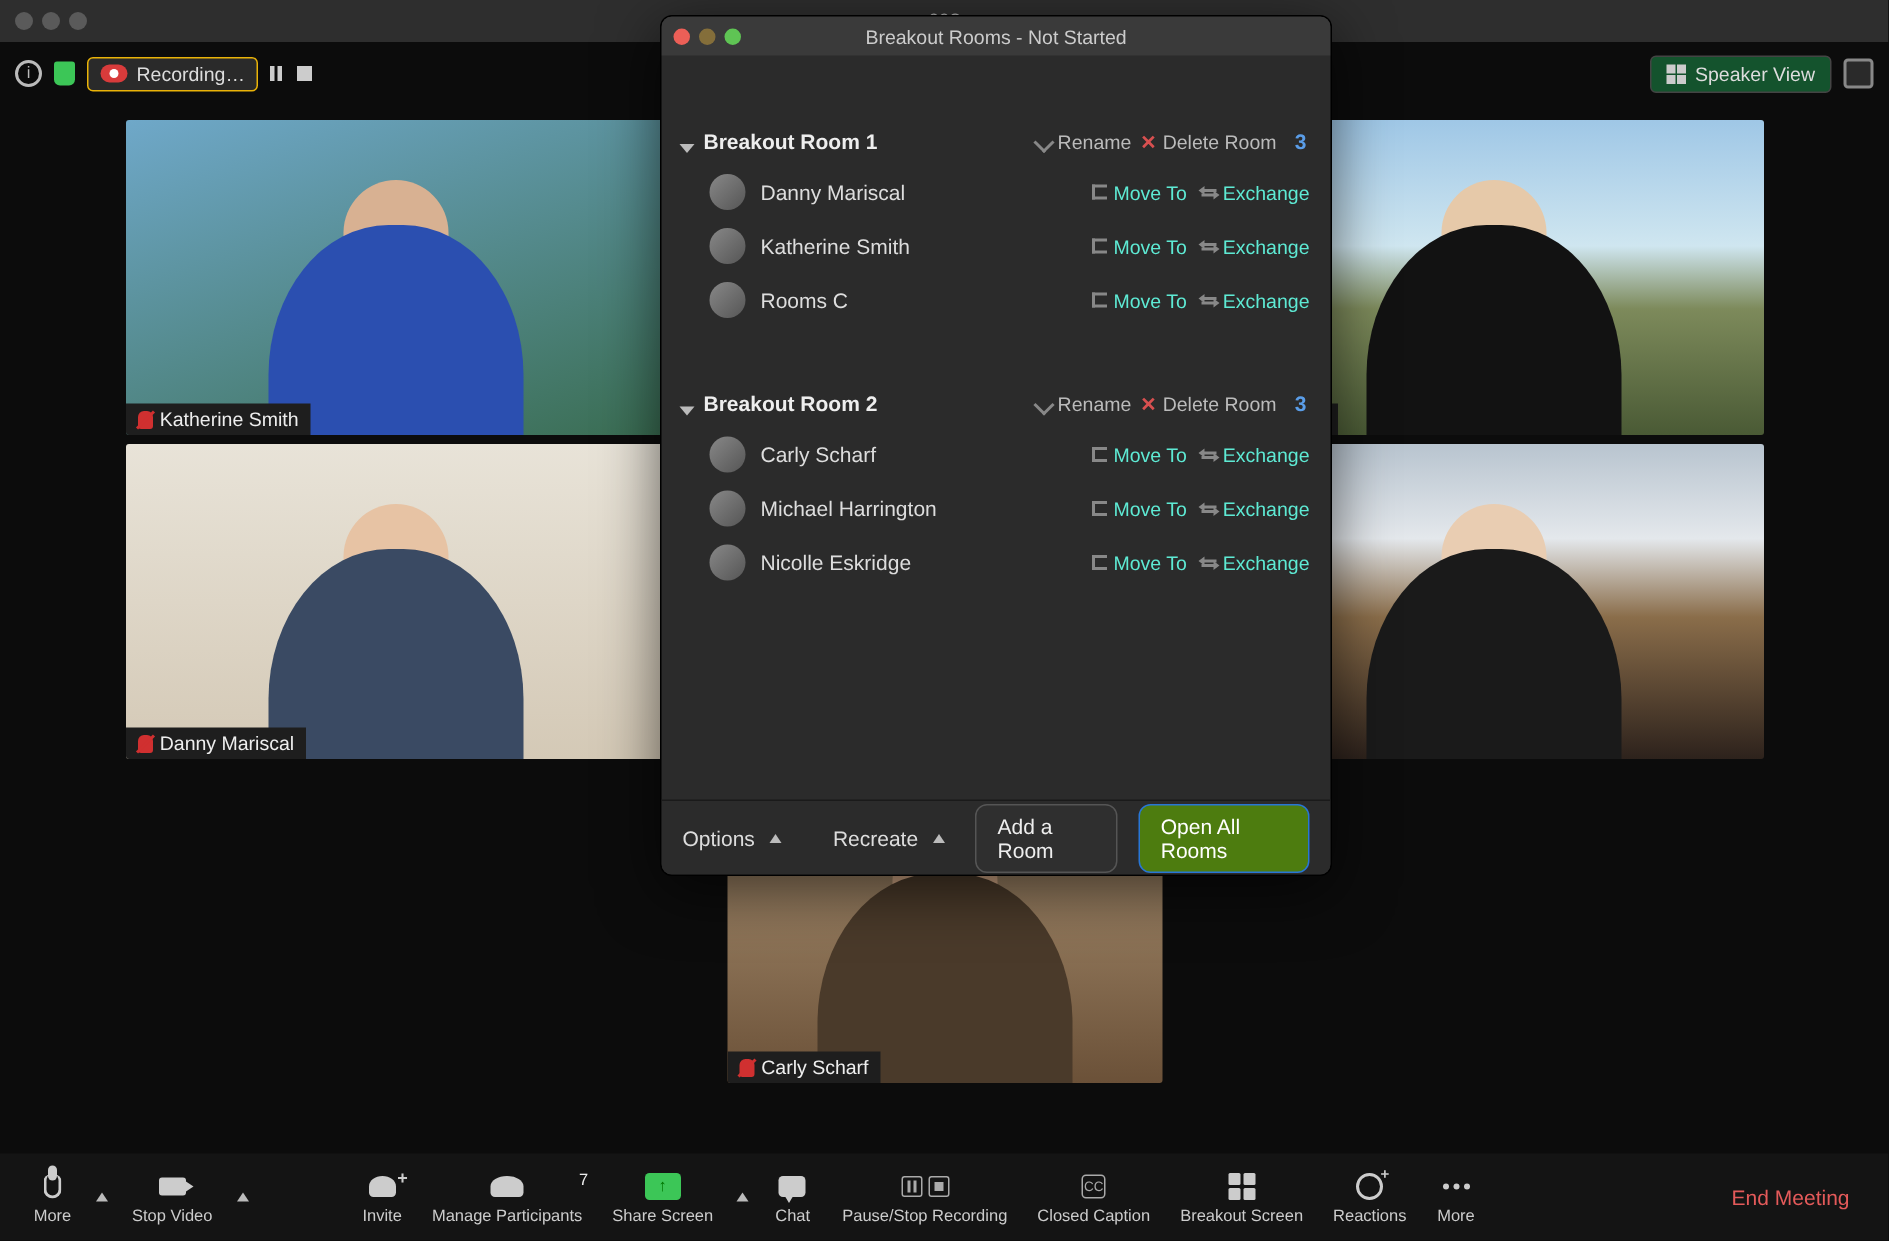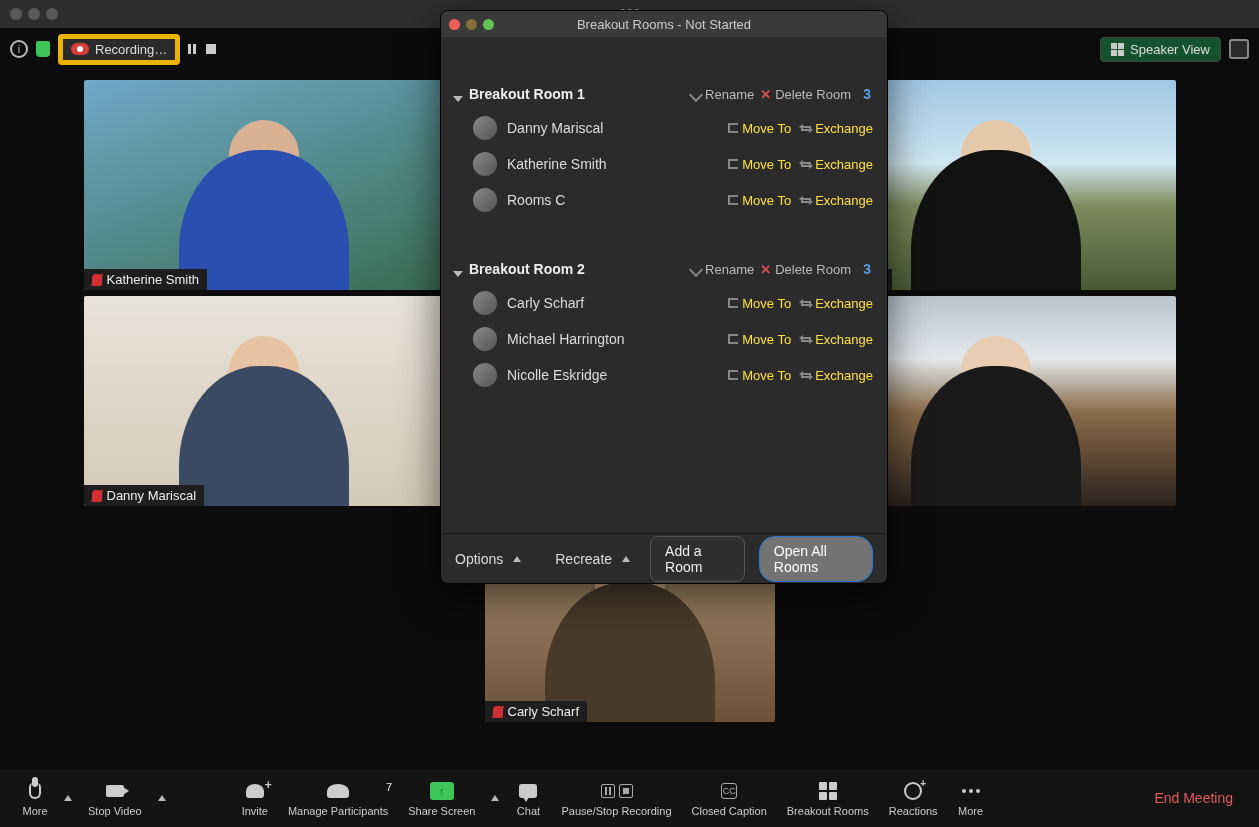--- a/index.html
+++ b/index.html
@@ -13,21 +13,21 @@
   .meeting-id { position: absolute; left: 50%; transform: translateX(-50%);
     color: #aaa; font-size: 13px; top: 6px; }
 
   
   .topbar { position: absolute; top: 34px; left: 10px; right: 10px; height: 30px;
     display: flex; align-items: center; font-size: 13px; color: #ddd; }
   .topbar .left { display: flex; align-items: center; gap: 8px; }
   .info-icon { width: 18px; height: 18px; border: 2px solid #bbb; border-radius: 50%;
     display: inline-flex; align-items: center; justify-content: center; font-size: 11px; color: #bbb; }
   .shield-icon { width: 14px; height: 16px; background: #3cc657; border-radius: 2px 2px 4px 4px; }
-  .rec-chip { background: #2a2a2a; border: 5px solid #eab308; border-radius: 4px;
+  .rec-chip { background: #2a2a2a; border: 1px solid #eab308; border-radius: 4px;
     display: flex; align-items: center; gap: 6px; padding: 3px 8px; }
   .rec-cloud { width: 18px; height: 12px; background: #d83b3b; border-radius: 8px; position: relative; }
   .rec-cloud::before { content: ""; position: absolute; width: 6px; height: 6px; background:#fff;
     border-radius:50%; left:6px; top:3px; }
   .rec-pause { width: 10px; display:flex; gap:2px; }
   .rec-pause span { width:3px; height:10px; background:#ccc; }
   .rec-stop { width:10px; height:10px; background:#ccc; }
   .topbar .right { margin-left: auto; display: flex; align-items: center; gap: 8px; }
   .speaker-view { background:#14532d; border:1px solid #444; border-radius:4px;
     padding:4px 10px; display:flex; align-items:center; gap:6px; }
@@ -114,33 +114,33 @@
     border-top:6px solid #bbb; }
   .pen-icon{display:inline-block;width:10px;height:10px;border-bottom:2px solid #888;border-left:2px solid #888;transform:rotate(-45deg);}
   .x-icon{color:#d85050;font-weight:bold;}
   .room-action{font-size:13px;font-weight:400;color:#bbb;display:flex;align-items:center;gap:4px;margin-top:36px;}
   .room-count{color:#5a9de8;font-size:14px;width:14px;text-align:right;}
   .participant{ display:flex; align-items:center; gap:10px; padding:6px 0 6px 22px;
     font-size:14px; color:#ddd; }
   .avatar{width:24px;height:24px;border-radius:50%;background:linear-gradient(135deg,#888,#555);
     flex-shrink:0;}
   .participant .flex{flex:1;}
-  .p-action{font-size:13px;color:#fde047;display:flex;align-items:center;gap:4px;}
+  .p-action{font-size:13px;color:#5eead4;display:flex;align-items:center;gap:4px;}
   .moveto-box{width:10px;height:10px;border:2px solid #888;border-right:none;position:relative;}
   .exchange-icon{display:inline-flex;flex-direction:column;gap:1px;}
   .exchange-icon span{width:10px;height:2px;background:#888;position:relative;}
   .exchange-icon span:first-child::after{content:"";position:absolute;left:-2px;top:-2px;border-right:4px solid #888;border-top:3px solid transparent;border-bottom:3px solid transparent;}
   .exchange-icon span:last-child::after{content:"";position:absolute;right:-2px;top:-2px;border-left:4px solid #888;border-top:3px solid transparent;border-bottom:3px solid transparent;}
 
   .dlg-footer{ height:50px; border-top:1px solid #1a1a1a; display:flex; align-items:center;
     gap:14px; padding:0 14px; background:#2b2b2b; }
   .txt-btn{ color:#ddd; font-size:14px; display:flex; align-items:center; gap:4px; }
   .pill-btn{ border:1px solid #555; border-radius:8px; padding:6px 14px; font-size:14px;
     color:#eee; background:#2f2f2f; }
-  .pill-btn.primary{ background:#737373; border-color:#2876d6; color:#fff;border-radius:16px; }
+  .pill-btn.primary{ background:#4d7c0f; border-color:#2876d6; color:#fff; }
   .dlg-footer .spacer{flex:1;}
 </style>
 </head>
 <body>
 
 <div class="app-titlebar">
   <div class="traffic">
     <span></span>
     <span></span>
     <span></span>
@@ -437,21 +437,21 @@
   </div>
   <div class="ctl">
     <div class="box">
         <span class="br-icon">
           <span></span>
           <span></span>
           <span></span>
           <span></span>
         </span>
       </div>
-    <span>Breakout Rooms</span>
+    <span>Breakout Screen</span>
   </div>
   <div class="ctl">
     <div class="box">
         <span class="react-icon"></span>
       </div>
     <span>Reactions</span>
   </div>
   <div class="ctl">
     <div class="box">
         <span class="more-icon">

